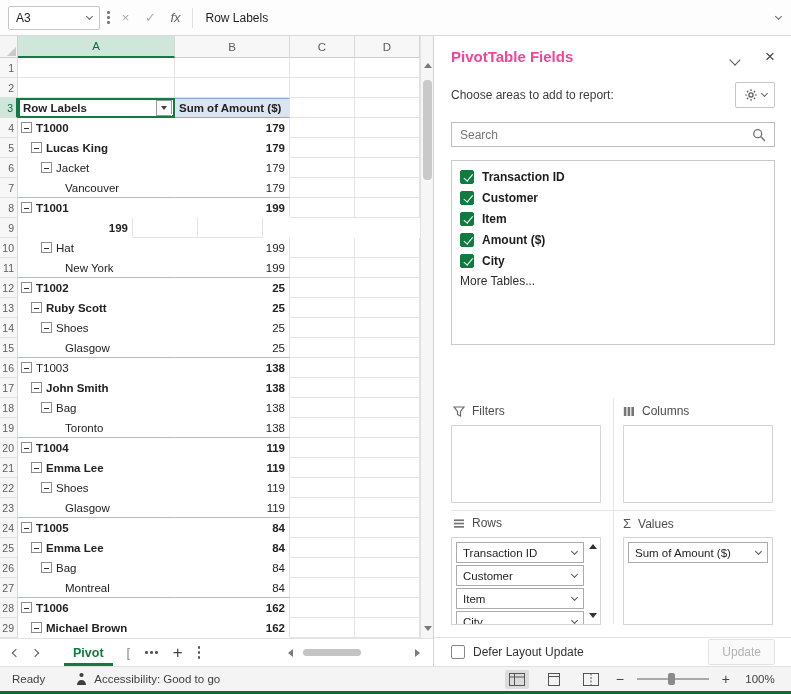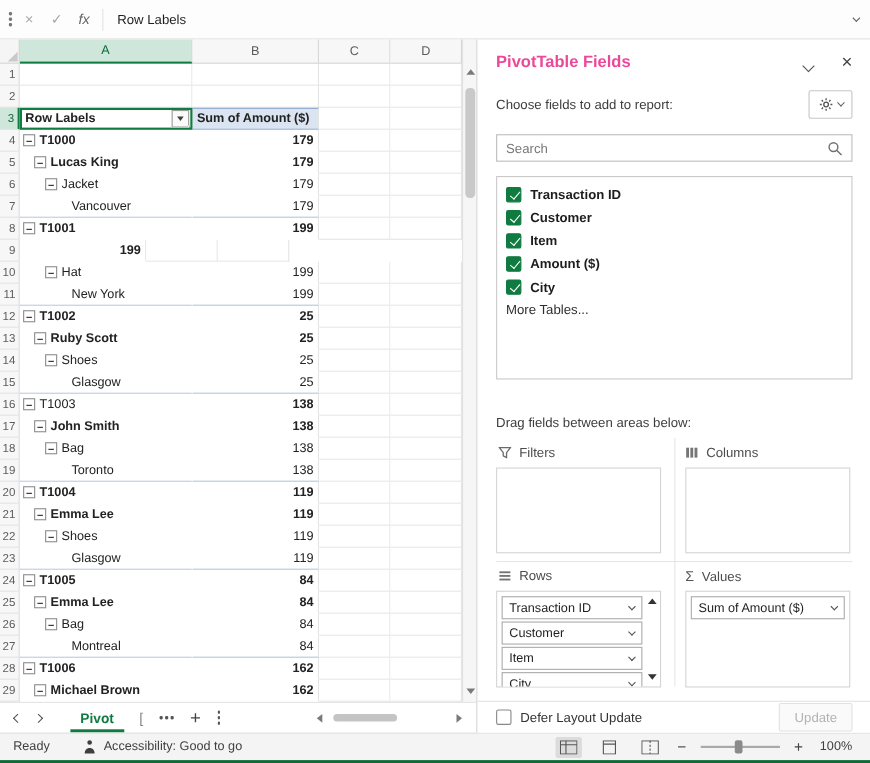--- a/index.html
+++ b/index.html
@@ -126,20 +126,24 @@
   .rz-up { position:absolute; right:3px; top:6px; } .rz-down { position:absolute; right:3px; bottom:6px; }
   .sigma { font-size:13px; color:#555; }
   .defer-sep { position:absolute; left:0; top:601px; width:100%; height:1px; background:#E3E3E3; }
   .defer-row { position:absolute; left:17px; right:16px; top:602px; height:28px; display:flex; align-items:center; gap:8px; font-size:12px; color:#333; }
   .update-btn { margin-left:auto; padding:5px 13px; border:1px solid #E2E2E2; background:#FAFAFA; color:#B3B3B3; font-size:12px; border-radius:2px; }
 </style>
 </head>
 <body>
 
 <div id="formula-bar">
+  <div class="name-box">
+    <span class="ref">A3</span>
+    <span class="chev down sm"></span>
+  </div>
   <div class="dots-v">
       <i></i>
       <i></i>
       <i></i>
     </div>
   <span class="fb-btn">×</span>
   <span class="fb-btn">✓</span>
   <span class="fb-btn fx">fx</span>
   <div class="fb-sep"></div>
   <div class="formula-text">Row Labels</div>
@@ -505,21 +509,21 @@
   </div>
 </div>
 <div id="green-strip"></div>
 
 <div id="pane">
   <div class="pane-title">PivotTable Fields</div>
   <span class="pane-collapse"></span>
   <span class="pane-close">×</span>
 
   <div class="choose-row">
-    <span>Choose fields to add to report:</span>
+    <span>Choose areas to add to report:</span>
     <span class="gear-btn">
       <svg width="14" height="14" viewBox="0 0 16 16">
         <g stroke="#555" fill="none" stroke-width="1.4">
           <circle cx="8" cy="8" r="2.4"></circle>
           <path d="M8 1.5v2M8 12.5v2M1.5 8h2M12.5 8h2M3.4 3.4l1.4 1.4M11.2 11.2l1.4 1.4M12.6 3.4l-1.4 1.4M4.8 11.2l-1.4 1.4"></path>
         </g>
       </svg>
       <span class="chev down sm"></span>
     </span>
   </div>
@@ -551,21 +555,20 @@
           <span class="field-label">Amount ($)</span>
         </div>
         <div class="field-item">
           <span class="checkbox checked"></span>
           <span class="field-label">City</span>
         </div>
       </div>
     <div id="more-tables">More Tables...</div>
   </div>
 
-  <div class="drag-label">Drag fields between areas below:</div>
 
   <div id="areas">
     <div class="area-vdiv"></div>
     <div class="area-hdiv"></div>
 
     <div class="area-head" style="left:2px; top:6px;">
       <svg width="12" height="11" viewBox="0 0 12 11">
         <path d="M1 1h10L7.5 5.5V10l-3-1.5V5.5Z" fill="none" stroke="#6a6a6a" stroke-width="1.2"></path>
       </svg>
       <span>Filters</span>

